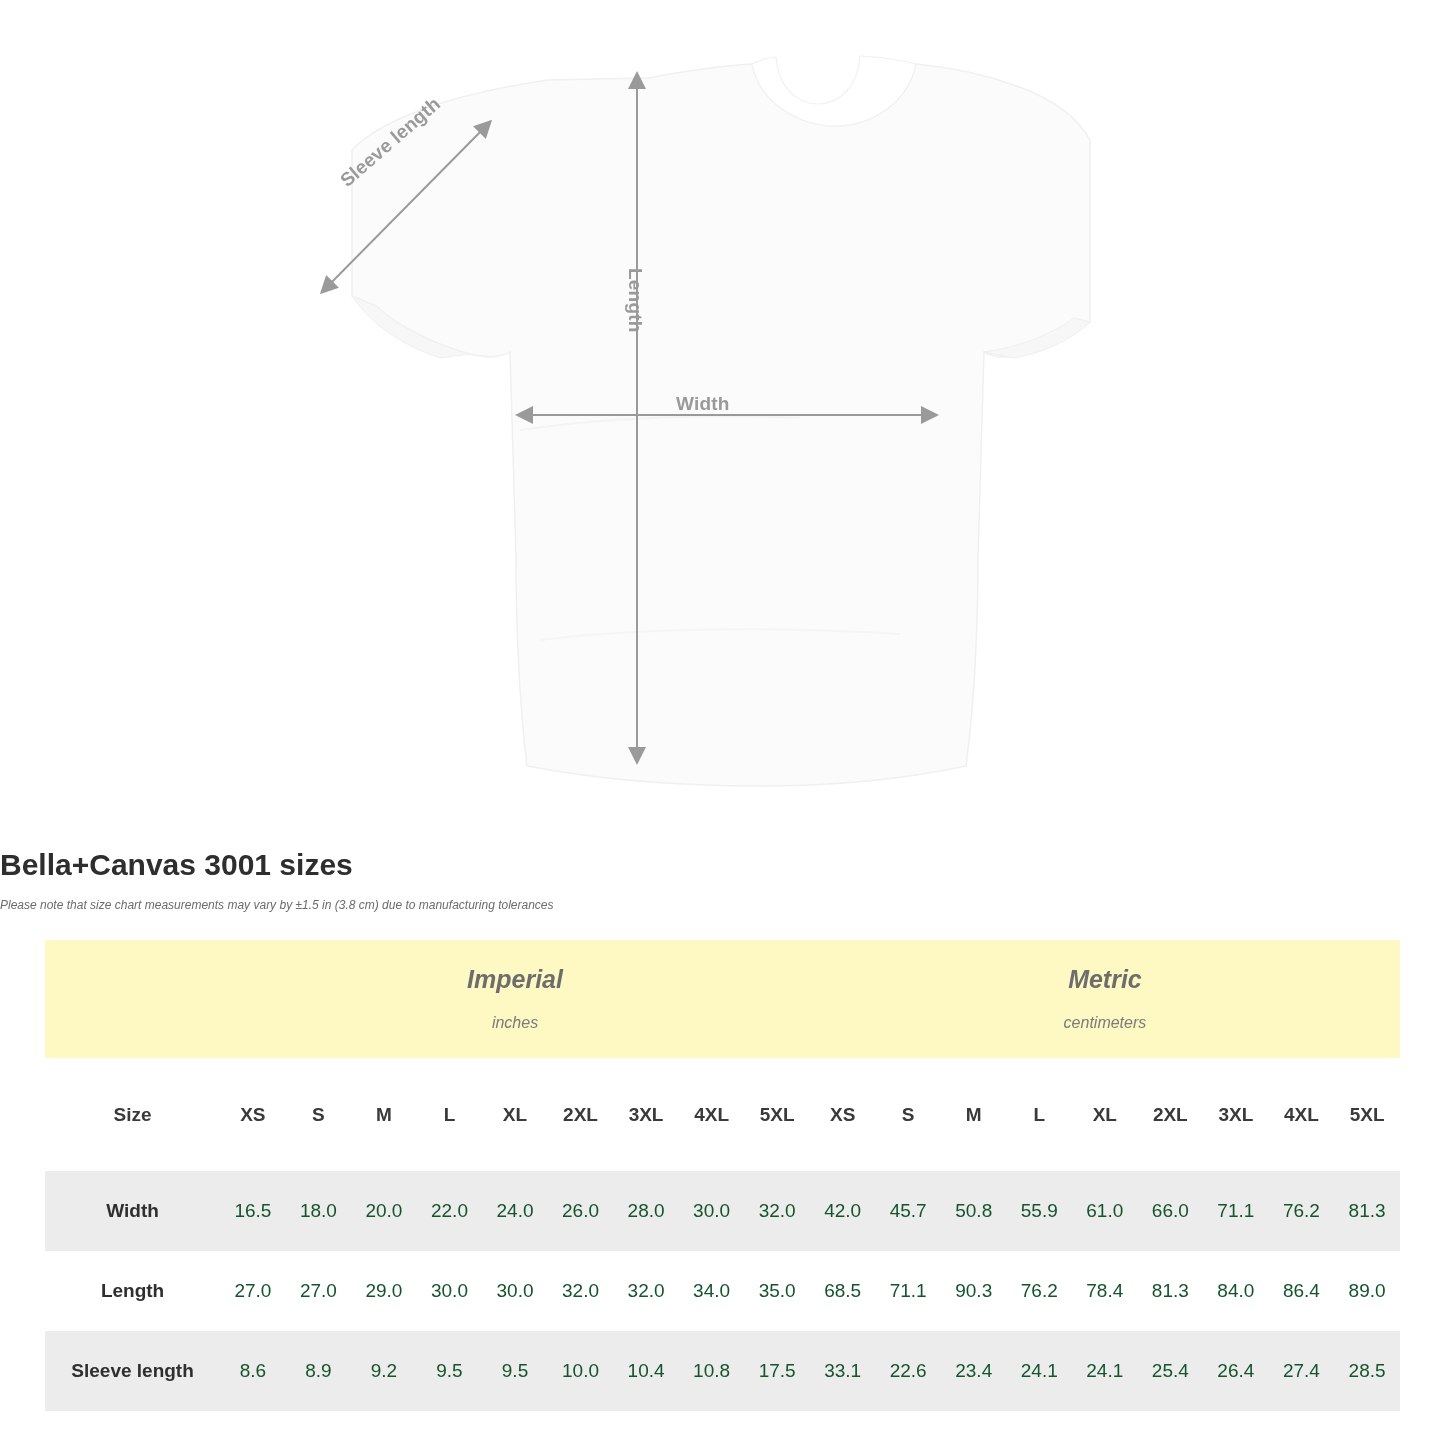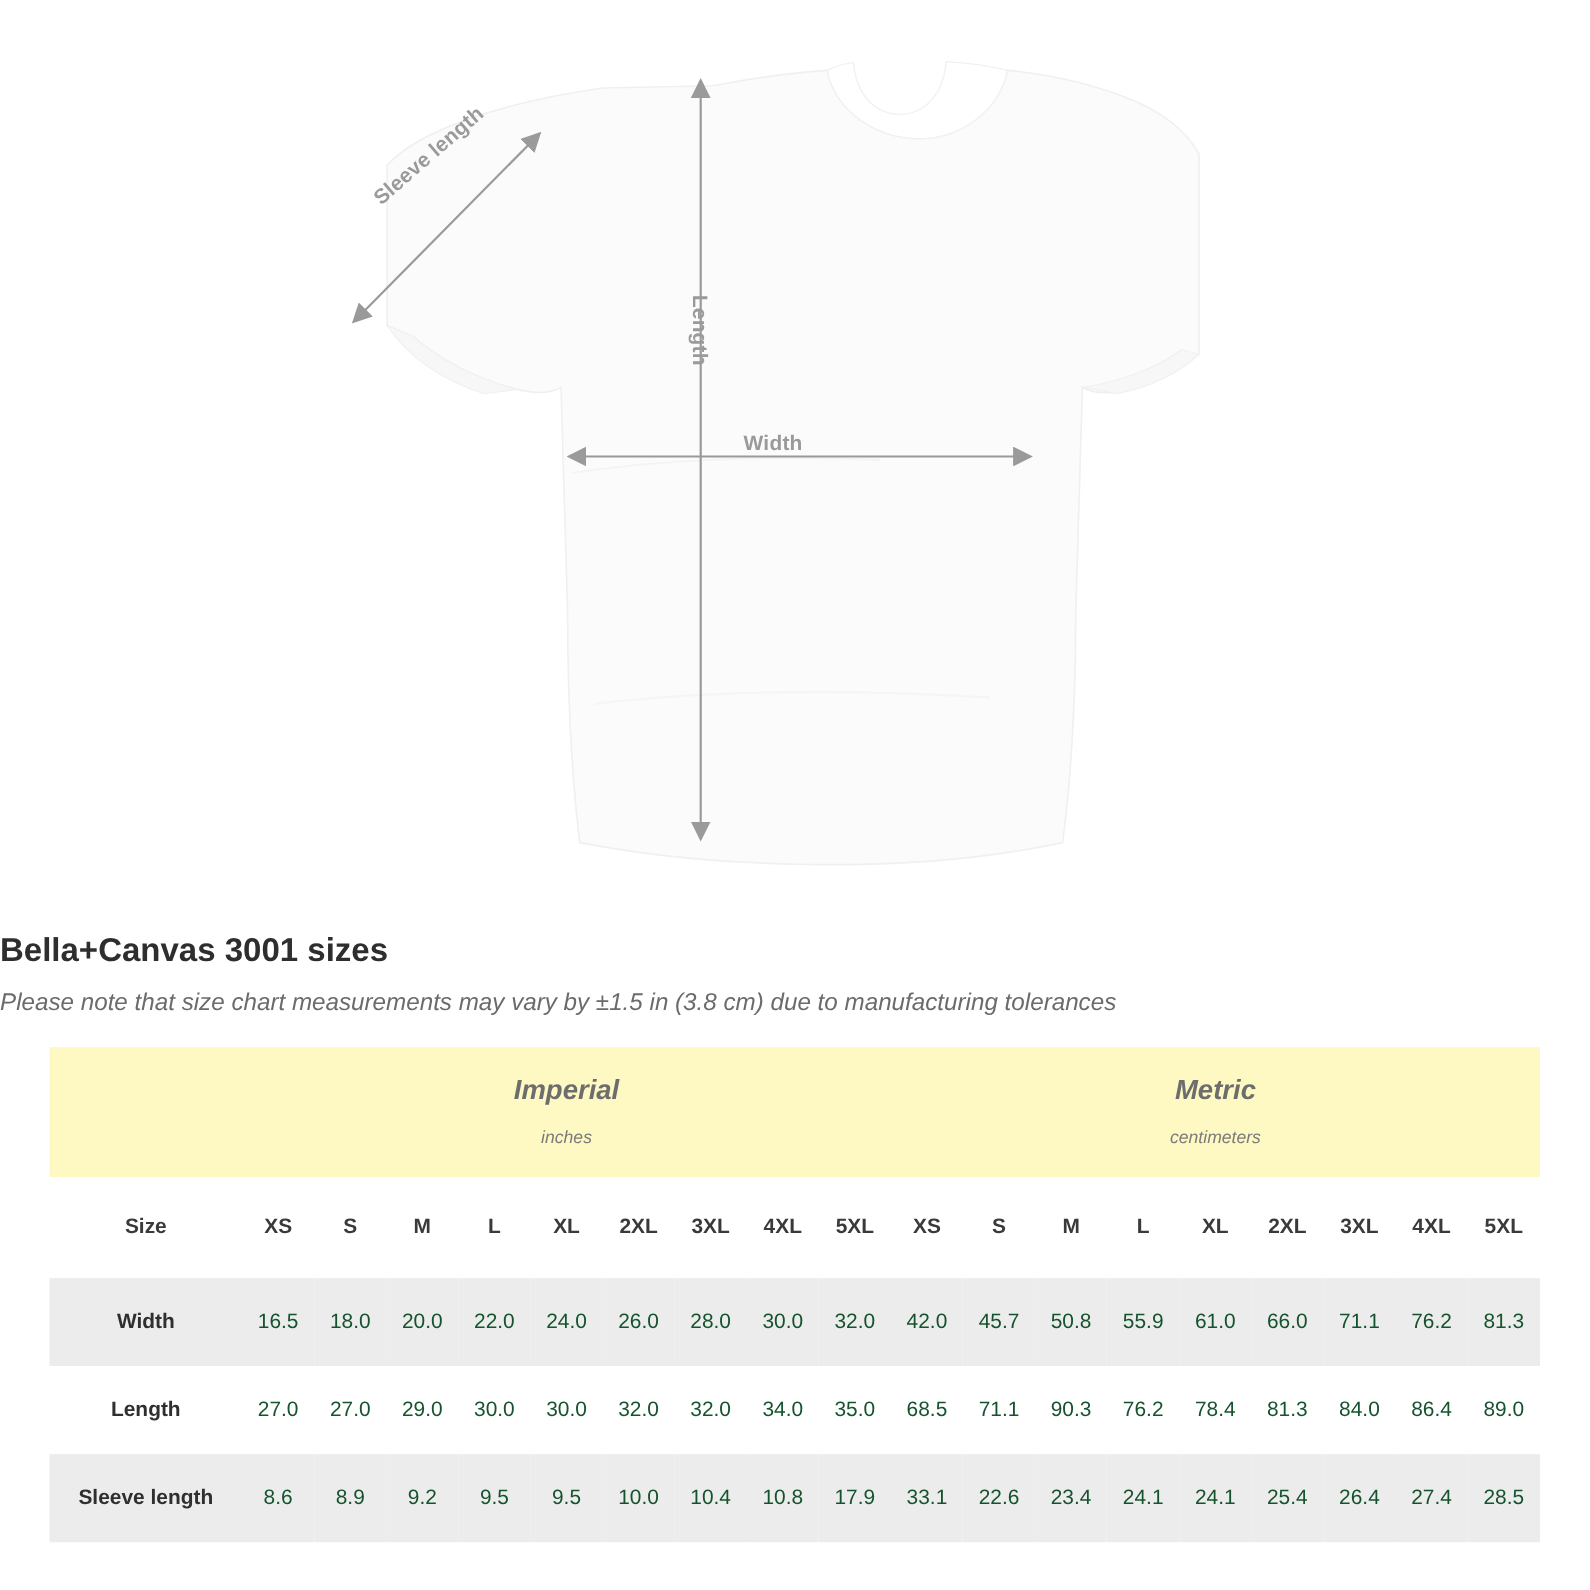--- a/index.html
+++ b/index.html
@@ -58,21 +58,21 @@
     text-align: left;
     margin-top: 28px;
   }
   #chart-title {
     font-size: 30px;
     font-weight: bold;
     color: #2e2e2e;
     margin: 0 0 16px 0;
   }
   #chart-note {
-    font-size: 22px;
+    font-size: 12px;
     font-style: italic;
     color: #6b6b6b;
     margin: 0;
   }
 
   
   #table-wrap {
     margin: 28px 45px 0 45px;
   }
   table {
@@ -96,21 +96,21 @@
   }
   .unit-sub {
     font-size: 16px;
     font-style: italic;
     color: #7b7b7b;
     line-height: 1.5;
     margin-top: 15px;
   }
   tr.size-row td {
     background: #ffffff;
-    height: 92px;
+    height: 113px;
     text-align: center;
     vertical-align: middle;
     font-size: 19px;
     font-weight: bold;
     color: #3a3a3a;
     border: none;
   }
   tr.size-row td.rowhead { font-size: 19px; }
   tr.data-row td {
     height: 80px;
@@ -308,21 +308,21 @@
           <tr class="data-row shade">
             <td class="rowhead">Sleeve length</td>
             <td>8.6</td>
             <td>8.9</td>
             <td>9.2</td>
             <td>9.5</td>
             <td>9.5</td>
             <td>10.0</td>
             <td>10.4</td>
             <td>10.8</td>
-            <td>17.9</td>
+            <td>17.5</td>
             <td>33.1</td>
             <td>22.6</td>
             <td>23.4</td>
             <td>24.1</td>
             <td>24.1</td>
             <td>25.4</td>
             <td>26.4</td>
             <td>27.4</td>
             <td>28.5</td>
           </tr>

